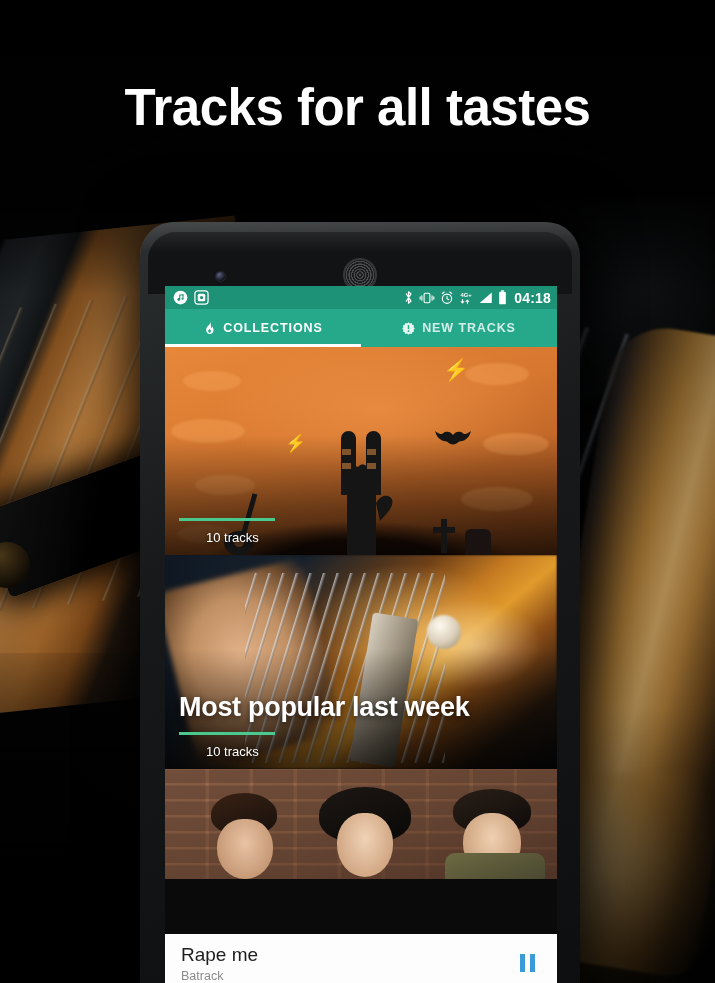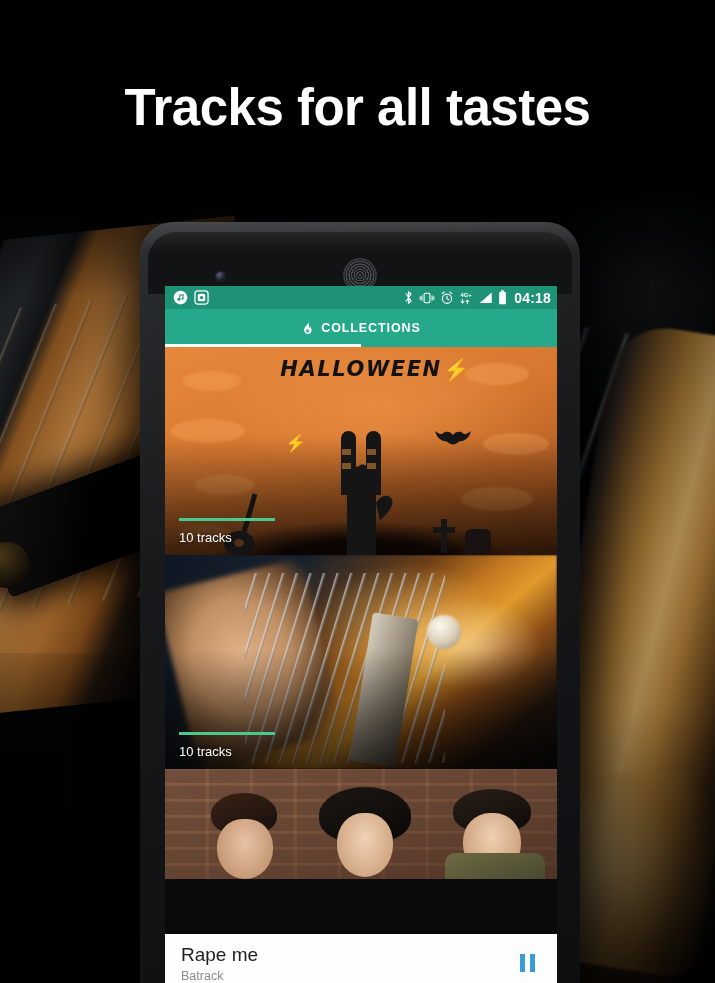--- a/index.html
+++ b/index.html
@@ -214,21 +214,21 @@
     position:absolute; left:14px; bottom:10px; right:14px; z-index:4;
   }
   .card-title {
     color:#fff; font-size:27px; font-weight:bold;
     text-shadow:0 2px 6px rgba(0,0,0,0.65);
     letter-spacing:-0.3px;
   }
   .card-rule {
     width:96px; height:2.6px; background:#49c98d; margin:9px 0 9px 0;
   }
-  .card-sub { color:#fff; font-size:13px; text-shadow:0 1px 4px rgba(0,0,0,0.7); }
+  .card-sub { color:#fff; font-size:13px; text-shadow:0 1px 4px rgba(0,0,0,0.7);margin-left:27px; }
   .card-shade {
     position:absolute; left:0; right:0; bottom:0; height:120px; z-index:2;
     background:linear-gradient(180deg, rgba(0,0,0,0) 0%, rgba(0,0,0,0.45) 60%, rgba(0,0,0,0.72) 100%);
   }
 
   
   #card-halloween { height:208px; }
   #hw-bg {
     position:absolute; inset:0;
     background:
@@ -420,36 +420,43 @@
 
 
     <div id="tabs">
       <div class="tab active">
         <svg width="13" height="15" viewBox="0 0 14 17">
           <path d="M7.6 0.2c0.6 2.4-0.5 3.6-1.6 4.7C4.6 6.3 3.2 7.6 3.2 10.2c0 2.8 2 4.6 4.2 4.6s4.2-1.7 4.2-4.5c0-2-1-3.3-1.9-4.4 0.2 1.4-0.4 2.2-1.1 2.4 0.5-2.4-0.2-5.6-1-8.1z" fill="#fff"></path>
           <path d="M7.2 9.1c0.9 0.7 1.4 1.5 1.4 2.4 0 1-0.7 1.7-1.6 1.7s-1.6-0.8-1.6-1.8c0-0.9 0.7-1.6 1.8-2.3z" fill="#25a98a"></path>
         </svg>
         <span class="tab-label">COLLECTIONS</span>
       </div>
+      <div class="tab inactive">
+        <svg width="13" height="13" viewBox="0 0 16 16">
+          <path d="M8 0.3l1.7 1.5 2.2-0.5 0.8 2.1 2.1 0.8-0.5 2.2L15.8 8l-1.5 1.6 0.5 2.2-2.1 0.8-0.8 2.1-2.2-0.5L8 15.7l-1.7-1.5-2.2 0.5-0.8-2.1-2.1-0.8 0.5-2.2L0.2 8l1.5-1.6-0.5-2.2 2.1-0.8 0.8-2.1 2.2 0.5z" fill="#e6f5ef"></path>
+          <rect x="7.1" y="3.6" width="1.8" height="5.2" rx="0.8" fill="#25a98a"></rect>
+          <circle cx="8" cy="11.3" r="1.1" fill="#25a98a"></circle>
+        </svg>
+        <span class="tab-label">NEW TRACKS</span>
+      </div>
       <div id="tab-indicator"></div>
     </div>
 
     <div id="list">
 
       <div class="card" id="card-halloween">
         <div id="hw-bg"></div>
         <div class="hw-blob" style="left:18px;  top:24px;  width:58px; height:20px;"></div>
         <div class="hw-blob" style="left:300px; top:16px;  width:64px; height:22px;"></div>
         <div class="hw-blob" style="left:6px;   top:72px;  width:74px; height:24px;"></div>
         <div class="hw-blob" style="left:318px; top:86px;  width:66px; height:22px;"></div>
         <div class="hw-blob" style="left:30px;  top:128px; width:60px; height:20px;"></div>
         <div class="hw-blob" style="left:296px; top:140px; width:72px; height:24px;"></div>
         <div class="hw-blob" style="left:12px;  top:178px; width:56px; height:18px;"></div>
 
-        <div id="hw-title-word">HALLOWEEN</div>
         <div id="hw-bolt">⚡</div>
         <div id="hw-bolt2">⚡</div>
 
         <svg id="hw-hand" width="88" height="146" viewBox="0 0 88 146">
           <path d="M30 146V78c0-8 4-13 10-13h8c7 0 11 5 11 13v68z" fill="#151515"></path>
           <path d="M24 86V30c0-5 3.5-8 7.5-8s7.5 3 7.5 8v56z" fill="#151515"></path>
           <path d="M49 86V30c0-5 3.5-8 7.5-8s7.5 3 7.5 8v56z" fill="#151515"></path>
           <path d="M40 90V62c0-4 2.6-6.5 5.6-6.5S51 58 51 62v28z" fill="#151515"></path>
           <path d="M33 92V64c0-4 2.6-6.5 5.6-6.5S44 58 44 64v28z" fill="#151515"></path>
           <path d="M59 94c4-7 10-9 14-6s3 9-2 15l-8 9z" fill="#151515"></path>
@@ -482,20 +489,21 @@
       <div class="card" id="card-guitar">
         <div id="gt-bg"></div>
         <div id="gt-darkL"></div>
         <div id="gt-hand"></div>
         <div id="gt-strings"></div>
         <div id="gt-pickup"></div>
         <div id="gt-knob"></div>
 
         <div class="card-shade"></div>
         <div class="card-text">
+          <div class="card-title">Most popular last week</div>
           <div class="card-rule"></div>
           <div class="card-sub">10 tracks</div>
         </div>
       </div>
 
       <div class="card" id="card-band">
         <div id="bd-bg"></div>
 
         <div class="bd-person" style="left:36px; width:92px; height:86px;">
           <div class="bd-hair" style="left:10px; top:0;  width:66px; height:42px; background:linear-gradient(160deg,#3a2114,#15100c);"></div>

